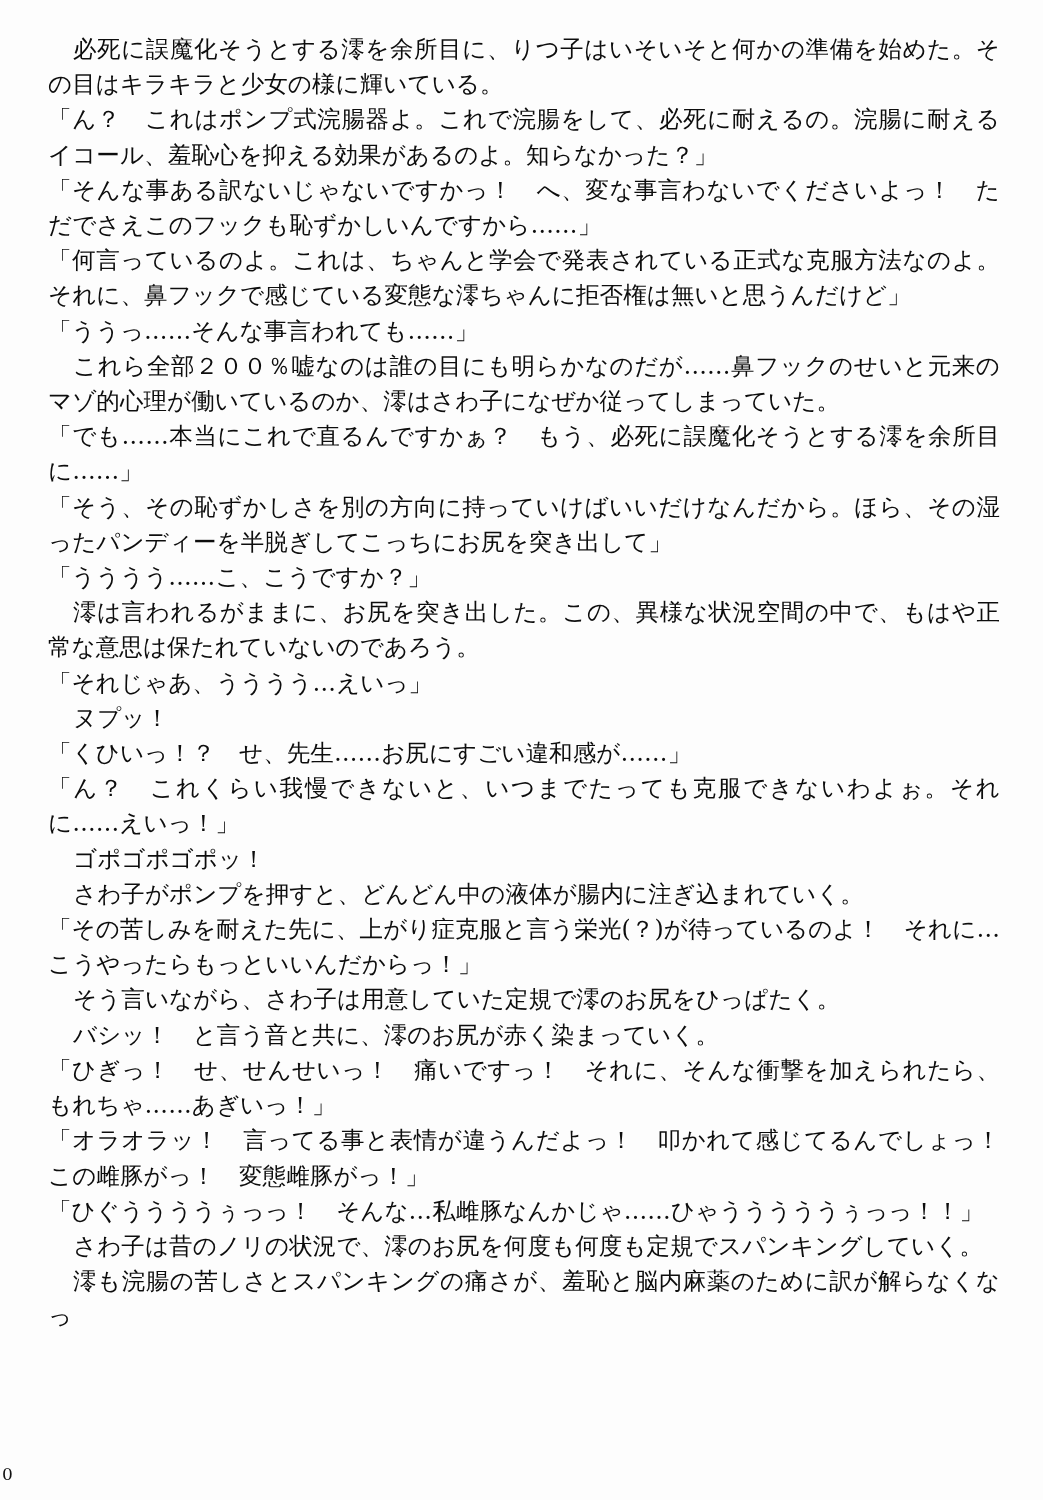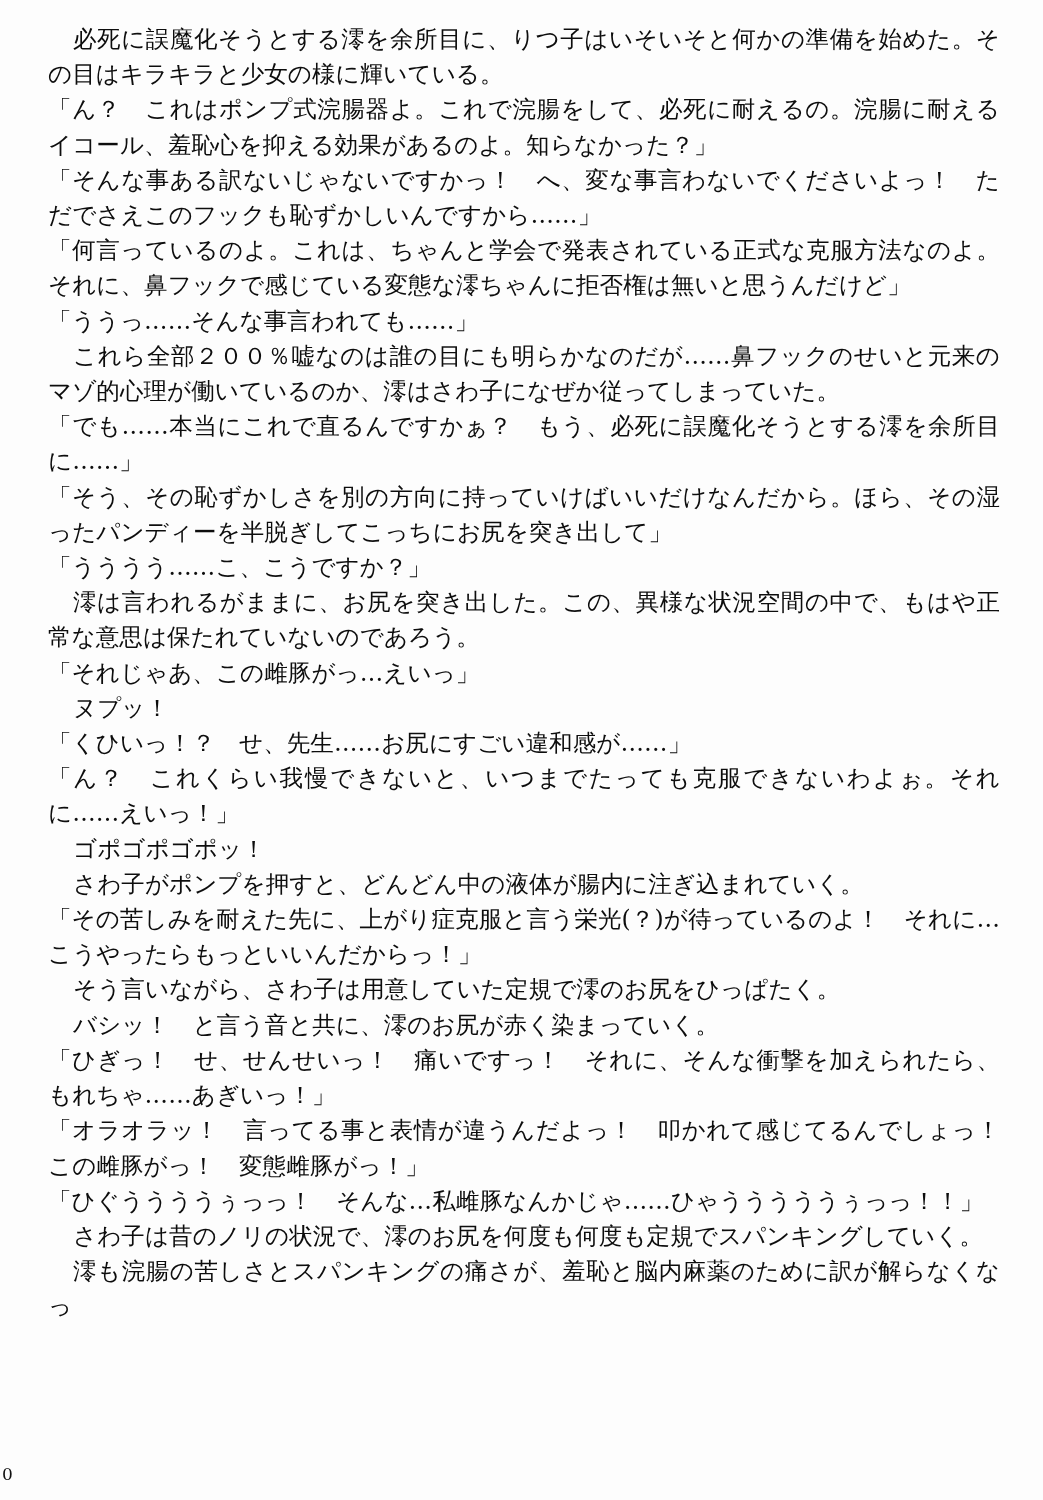--- a/index.html
+++ b/index.html
@@ -23,21 +23,21 @@
     position: absolute;
     left: 2px;
     bottom: 16px;
     font-size: 17px;
     color: #111;
     font-family: "DejaVu Serif", "Liberation Serif", serif;
   }
   .text-body {
     position: absolute;
     left: 48px;
-    top: 22px;
+    top: 32px;
     width: 952px;
     font-size: 23.5px;
     line-height: 35.2px;
     color: #0d0d0d;
     letter-spacing: 0.1px;
     text-align: justify;
     text-justify: inter-character;
   }
   .para {
     margin: 0;
@@ -59,21 +59,21 @@
       <p class="para indent">必死に誤魔化そうとする澪を余所目に、りつ子はいそいそと何かの準備を始めた。その目はキラキラと少女の様に輝いている。</p>
       <p class="para">「ん？　これはポンプ式浣腸器よ。これで浣腸をして、必死に耐えるの。浣腸に耐えるイコール、羞恥心を抑える効果があるのよ。知らなかった？」</p>
       <p class="para">「そんな事ある訳ないじゃないですかっ！　へ、変な事言わないでくださいよっ！　ただでさえこのフックも恥ずかしいんですから……」</p>
       <p class="para">「何言っているのよ。これは、ちゃんと学会で発表されている正式な克服方法なのよ。それに、鼻フックで感じている変態な澪ちゃんに拒否権は無いと思うんだけど」</p>
       <p class="para">「ううっ……そんな事言われても……」</p>
       <p class="para indent">これら全部２００％嘘なのは誰の目にも明らかなのだが……鼻フックのせいと元来のマゾ的心理が働いているのか、澪はさわ子になぜか従ってしまっていた。</p>
       <p class="para">「でも……本当にこれで直るんですかぁ？　もう、必死に誤魔化そうとする澪を余所目に……」</p>
       <p class="para">「そう、その恥ずかしさを別の方向に持っていけばいいだけなんだから。ほら、その湿ったパンディーを半脱ぎしてこっちにお尻を突き出して」</p>
       <p class="para">「うううう……こ、こうですか？」</p>
       <p class="para indent">澪は言われるがままに、お尻を突き出した。この、異様な状況空間の中で、もはや正常な意思は保たれていないのであろう。</p>
-      <p class="para">「それじゃあ、この雌豚がっ…えいっ」</p>
+      <p class="para">「それじゃあ、うううう…えいっ」</p>
       <p class="para indent">ヌプッ！</p>
       <p class="para">「くひいっ！？　せ、先生……お尻にすごい違和感が……」</p>
       <p class="para">「ん？　これくらい我慢できないと、いつまでたっても克服できないわよぉ。それに……えいっ！」</p>
       <p class="para indent">ゴポゴポゴポッ！</p>
       <p class="para indent">さわ子がポンプを押すと、どんどん中の液体が腸内に注ぎ込まれていく。</p>
       <p class="para">「その苦しみを耐えた先に、上がり症克服と言う栄光(？)が待っているのよ！　それに…こうやったらもっといいんだからっ！」</p>
       <p class="para indent">そう言いながら、さわ子は用意していた定規で澪のお尻をひっぱたく。</p>
       <p class="para indent">バシッ！　と言う音と共に、澪のお尻が赤く染まっていく。</p>
       <p class="para">「ひぎっ！　せ、せんせいっ！　痛いですっ！　それに、そんな衝撃を加えられたら、もれちゃ……あぎいっ！」</p>
       <p class="para">「オラオラッ！　言ってる事と表情が違うんだよっ！　叩かれて感じてるんでしょっ！　この雌豚がっ！　変態雌豚がっ！」</p>

